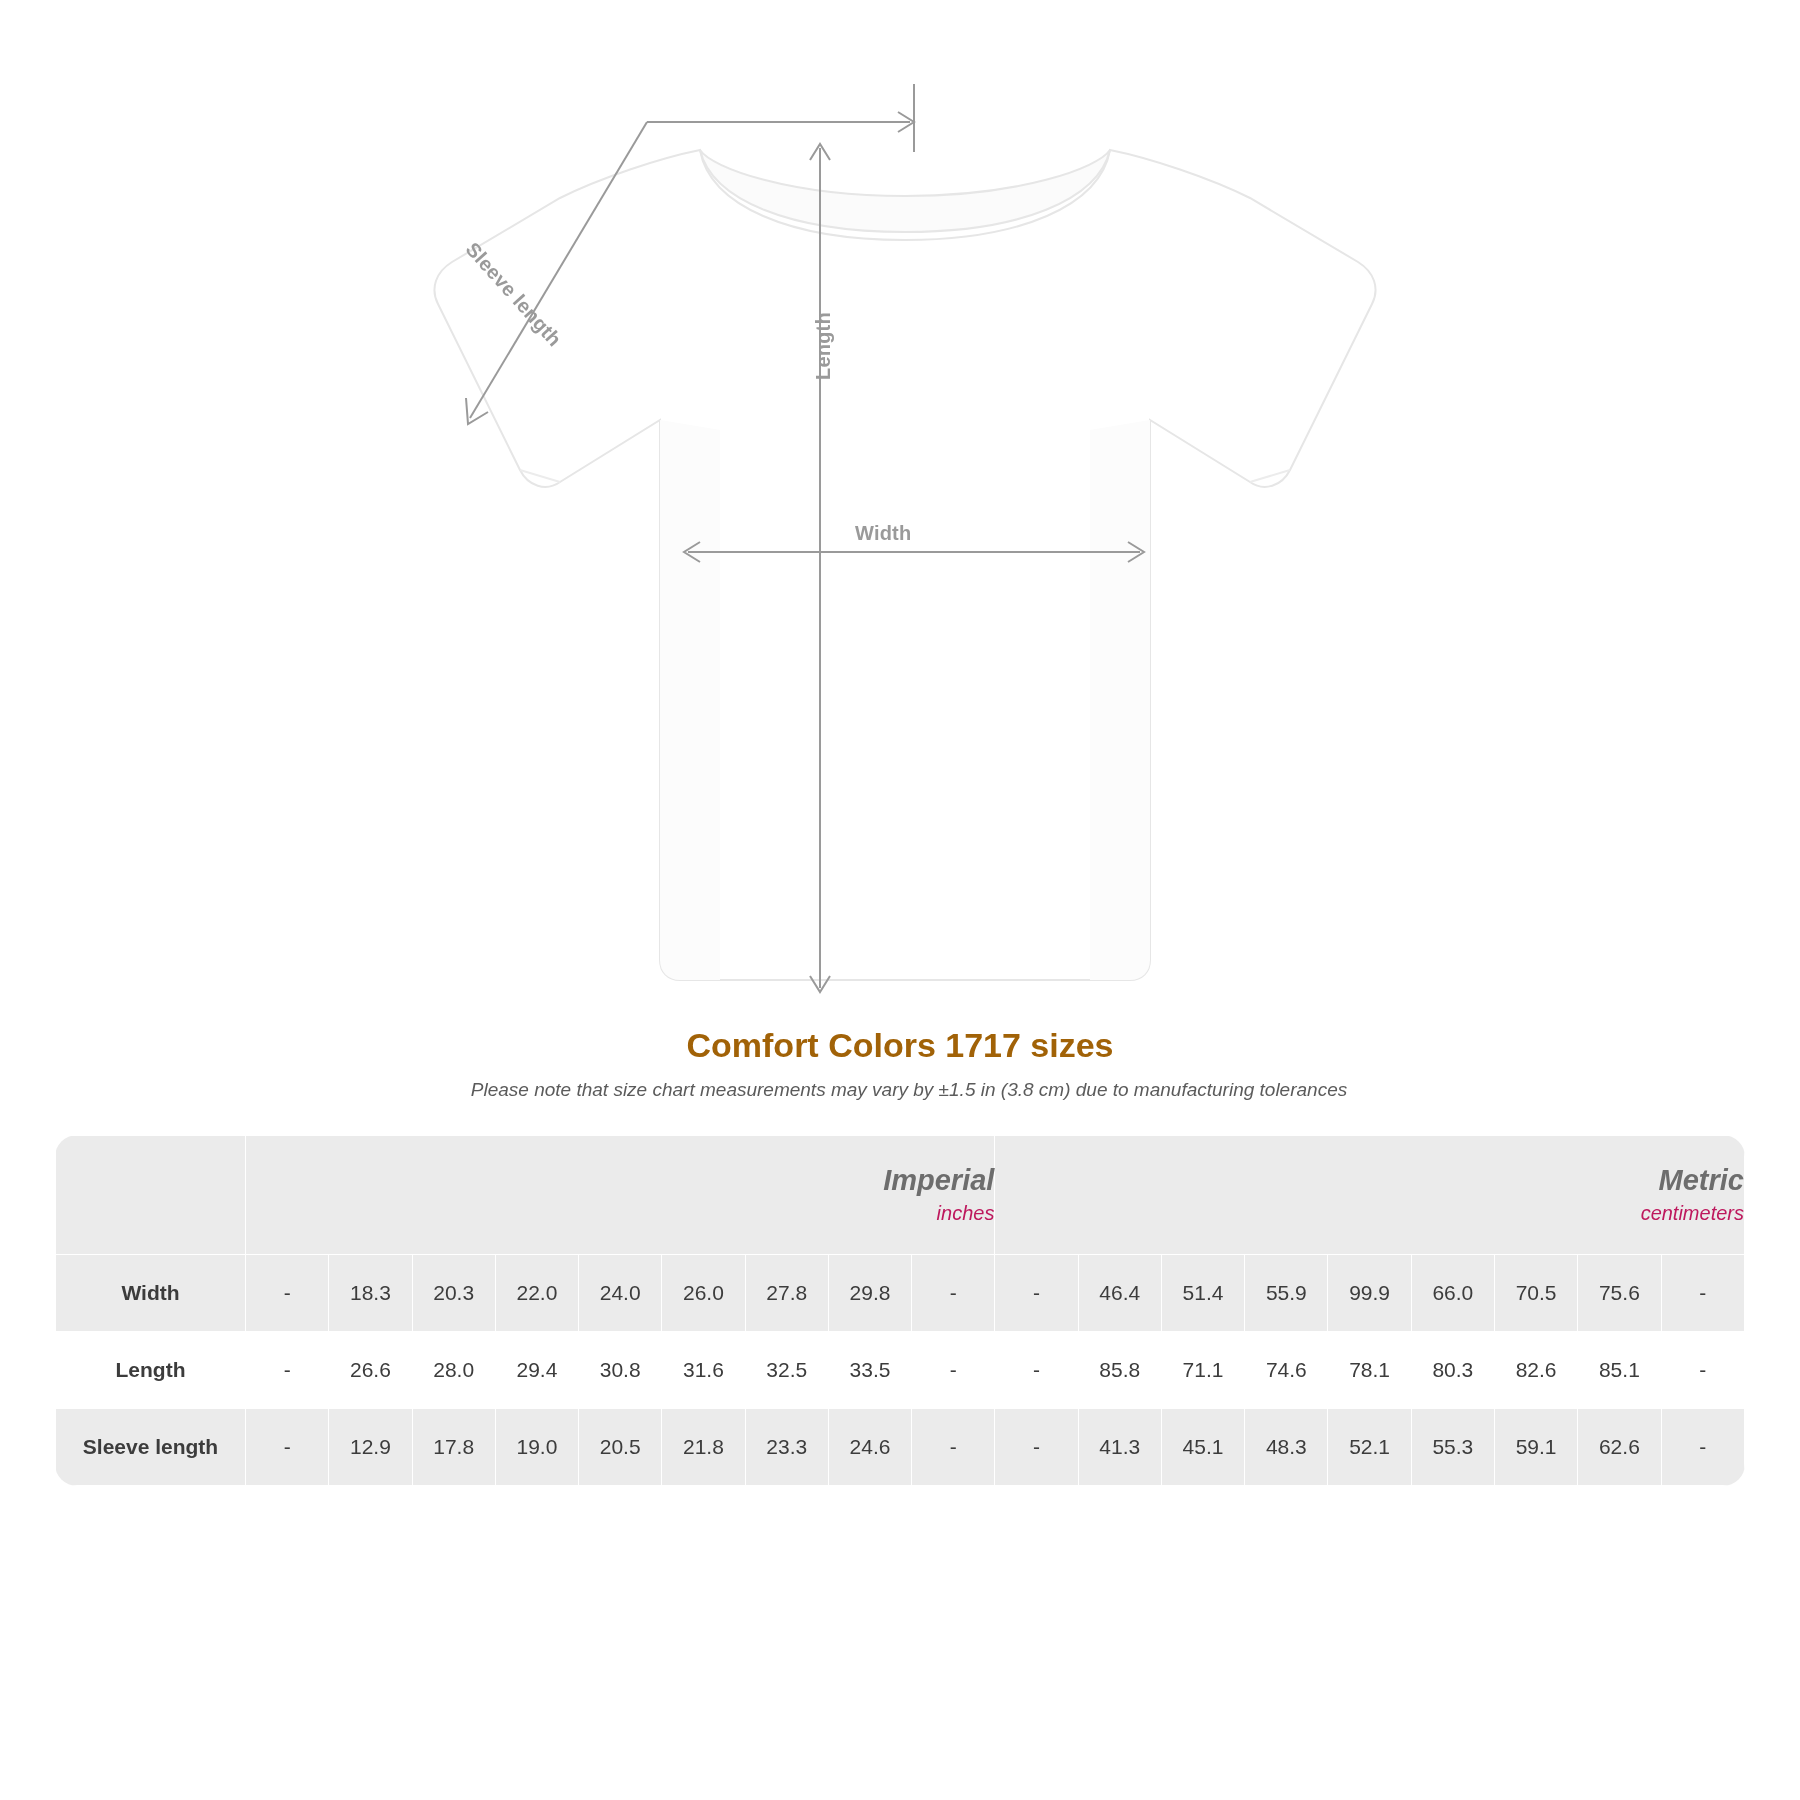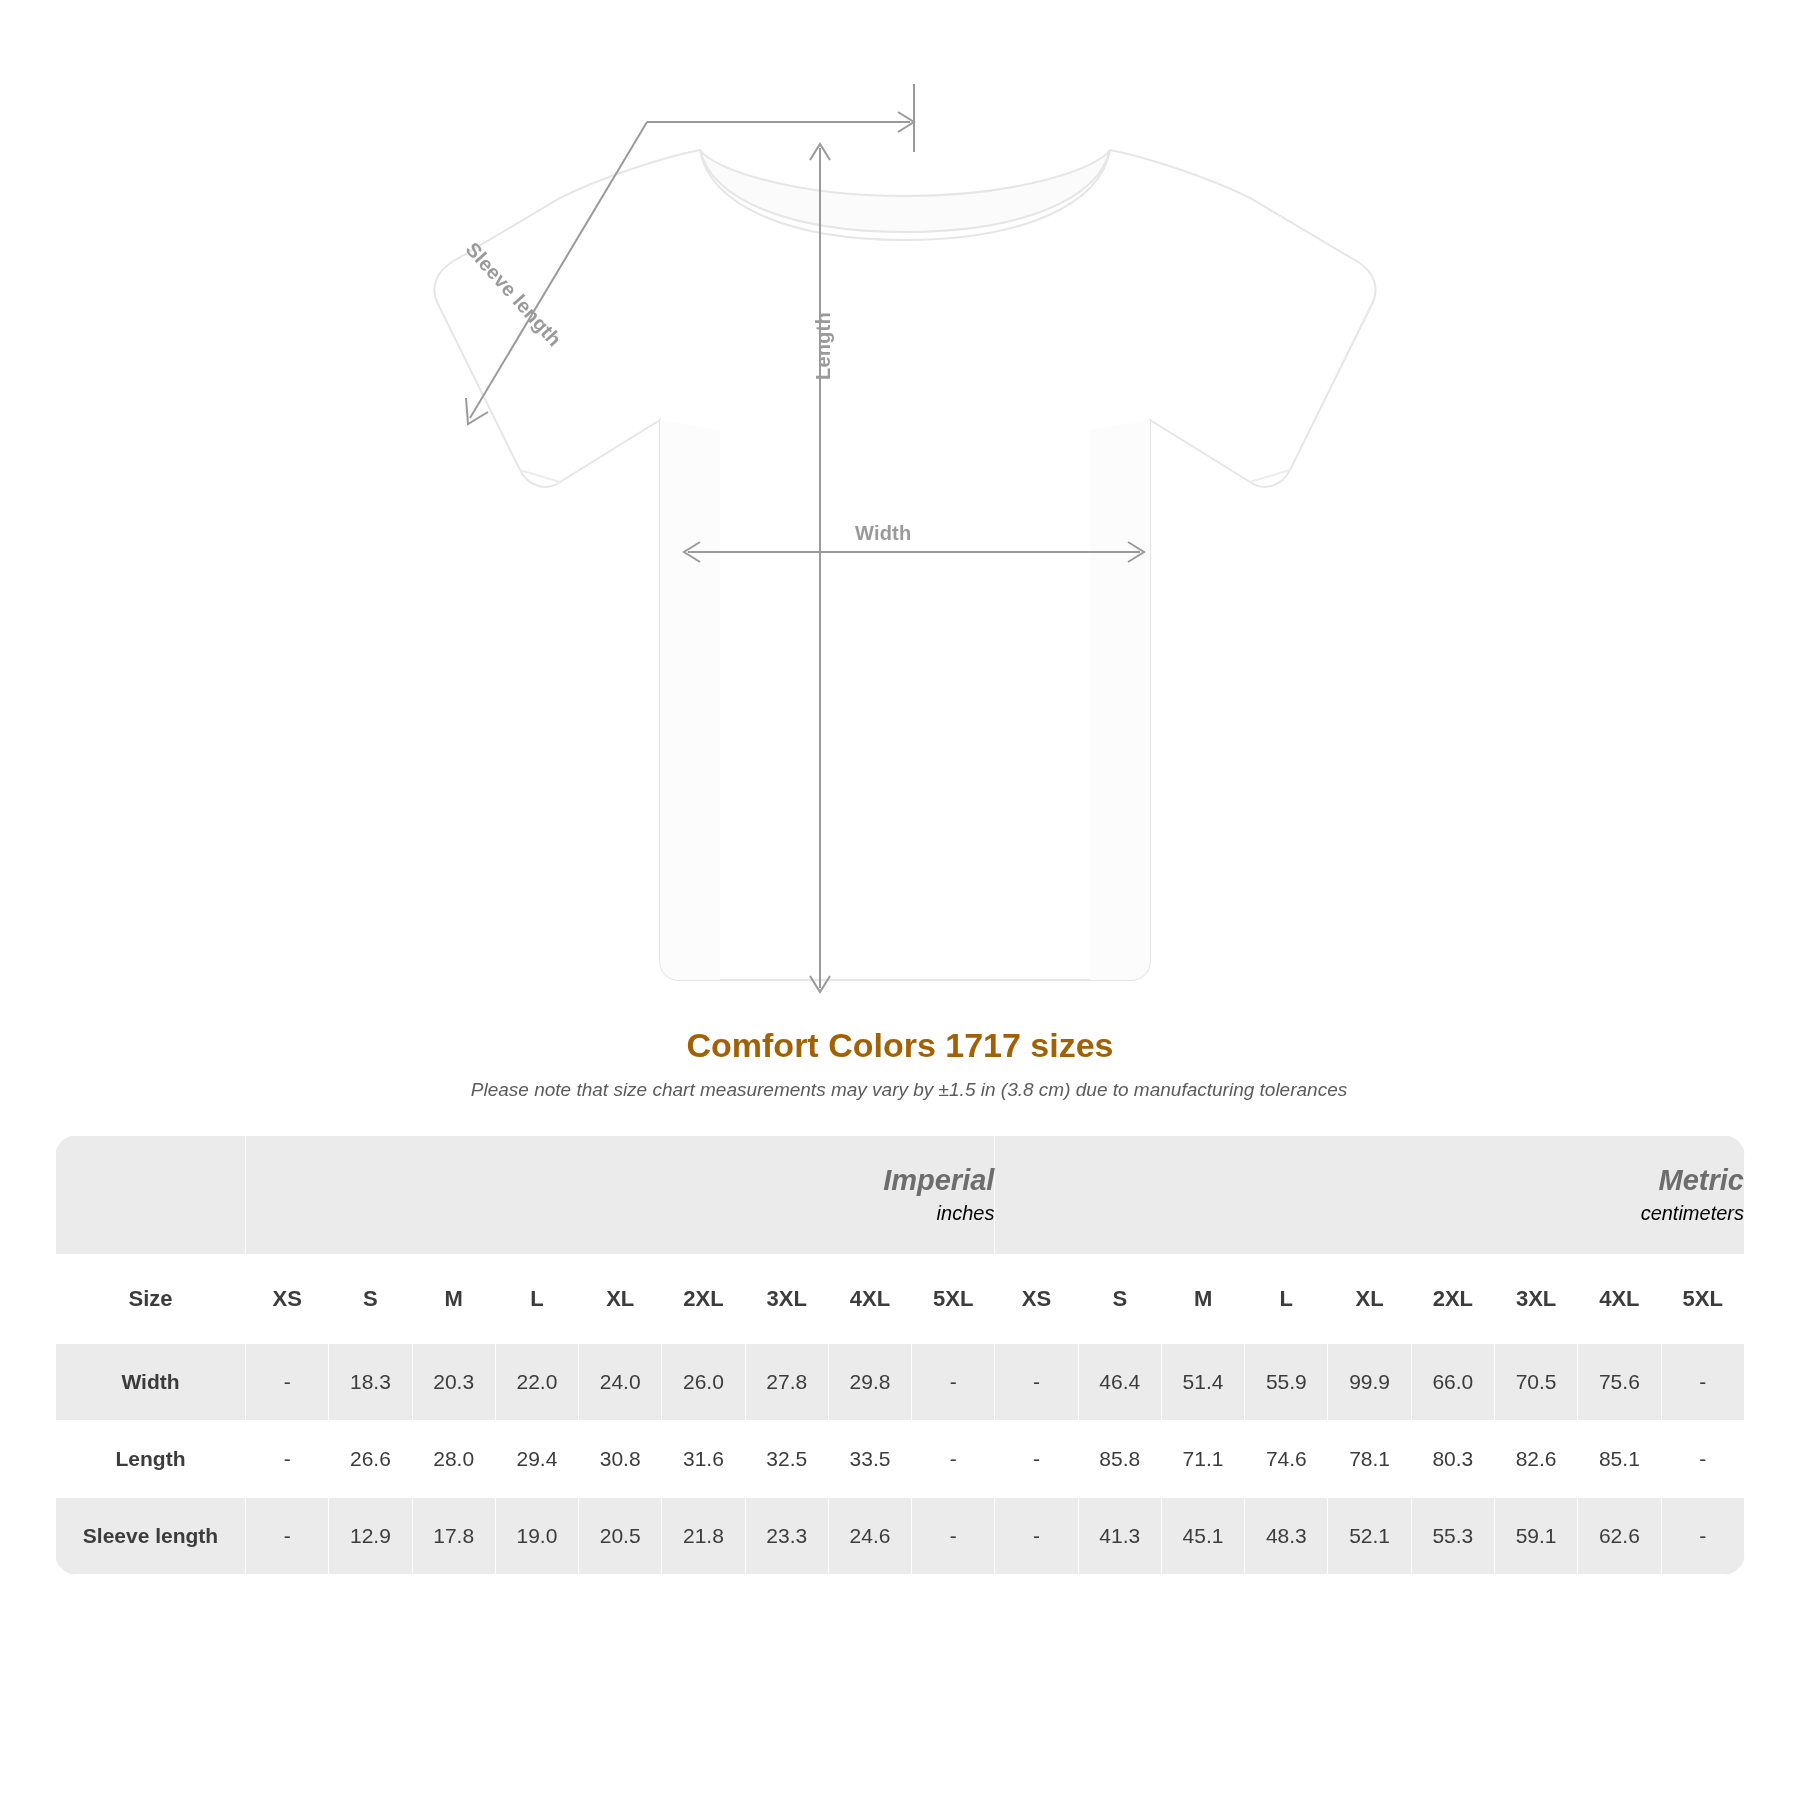--- a/index.html
+++ b/index.html
@@ -95,21 +95,21 @@
   .unit-title {
     font-size: 29px;
     font-style: italic;
     font-weight: bold;
     color: #6d6d6d;
     line-height: 1.25;
   }
   .unit-sub {
     font-size: 20px;
     font-style: italic;
-    color: #000000;
+    color: #be185d;
     font-weight: normal;
     line-height: 1.5;
   }
   .head-row th {
     background: #ffffff;
     height: 88px;
     font-size: 22px;
     font-weight: bold;
     color: #3c3c3c;
   }
@@ -228,41 +228,20 @@
         <th class="corner"></th>
         <th class="corner" colspan="9">
           <div class="unit-title">Imperial</div>
           <div class="unit-sub">inches</div>
         </th>
         <th class="corner" colspan="9">
           <div class="unit-title">Metric</div>
           <div class="unit-sub">centimeters</div>
         </th>
       </tr>
-      <tr class="head-row" id="size-header-row">
-          <th class="rowhead">Size</th>
-          <th>XS</th>
-          <th>S</th>
-          <th>M</th>
-          <th>L</th>
-          <th>XL</th>
-          <th>2XL</th>
-          <th>3XL</th>
-          <th>4XL</th>
-          <th>5XL</th>
-          <th>XS</th>
-          <th>S</th>
-          <th>M</th>
-          <th>L</th>
-          <th>XL</th>
-          <th>2XL</th>
-          <th>3XL</th>
-          <th>4XL</th>
-          <th>5XL</th>
-        </tr>
     </thead>
     <tbody id="table-body">
         <tr class="shade">
           <td class="rowhead">Width</td>
           <td>-</td>
           <td>18.3</td>
           <td>20.3</td>
           <td>22.0</td>
           <td>24.0</td>
           <td>26.0</td>

